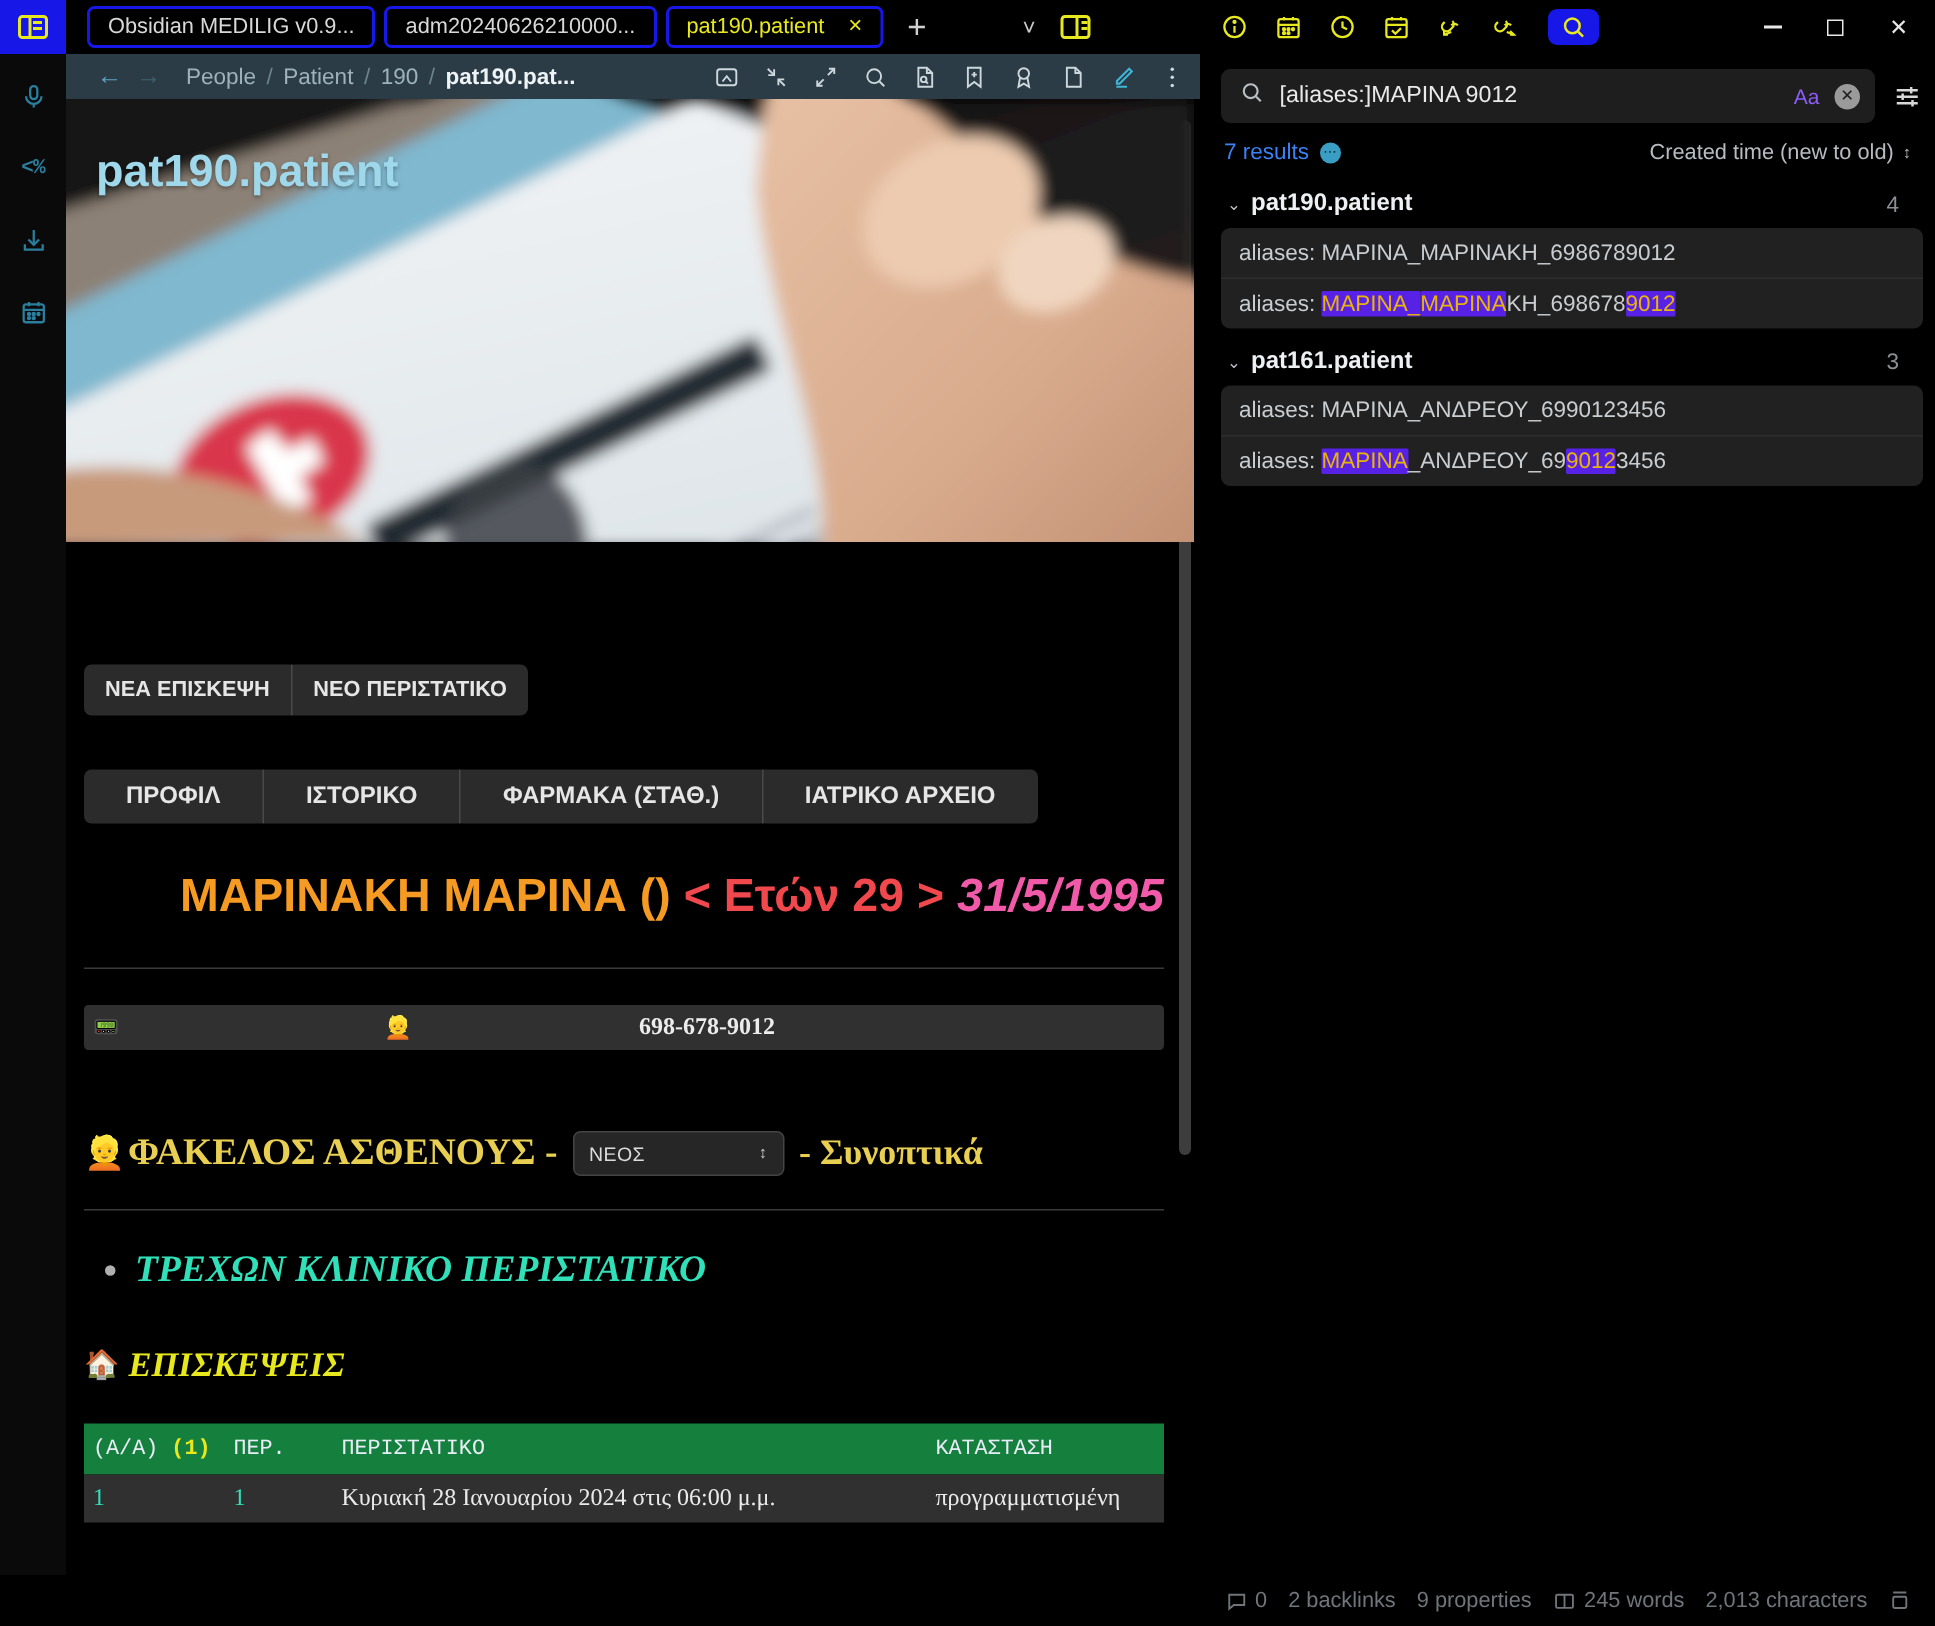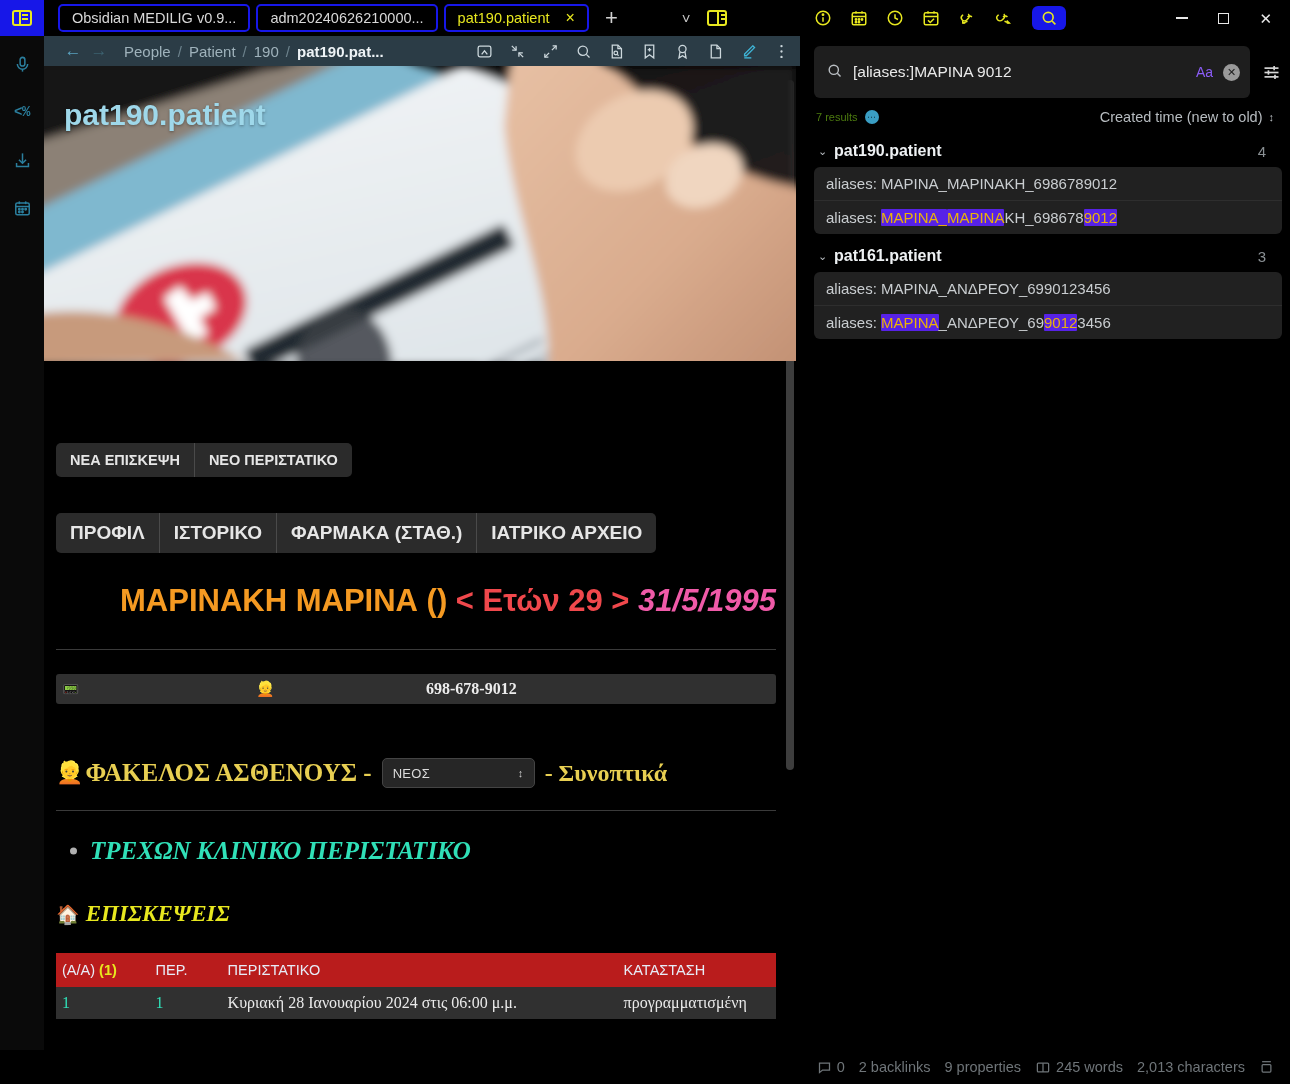--- a/index.html
+++ b/index.html
@@ -90,21 +90,21 @@
     position:absolute; left:20px; top:32px; color:#9fd8ea; font-size:30px; font-weight:700;
     text-shadow:0 1px 3px rgba(0,0,0,.35);
   }
 
   .doc { padding:0 24px 0 12px; }
   .btnrow { margin-top:82px; display:inline-flex; background:#2b2b2b; border-radius:5px; overflow:hidden; }
   .btnrow .b { padding:9px 14px; color:#e6e6e6; font-size:14.5px; font-weight:700; }
   .btnrow .b + .b { border-left:1px solid #4a4a4a; }
 
   .tabrow { margin-top:36px; display:inline-flex; background:#2b2b2b; border-radius:5px; overflow:hidden; }
-  .tabrow .b { padding:9px 14px; color:#e6e6e6; font-size:19px; font-weight:700;text-align:right; }
+  .tabrow .b { padding:9px 28px; color:#e6e6e6; font-size:16px; font-weight:700;text-align:right; }
   .tabrow .b + .b { border-left:1px solid #4a4a4a; }
 
   .ptitle { margin-top:30px; font-size:31px; font-weight:700; font-family:"Liberation Sans", sans-serif;text-align:right; }
   .ptitle .nm { color:#f59a22; }
   .ptitle .age { color:#f0484c; }
   .ptitle .dob { color:#f05aa8; font-style:italic; }
 
   .hr { border-top:1px solid #3a3a3a; margin:30px 0 0 0; }
 
   .phonerow {
@@ -116,66 +116,66 @@
   .ph-em2 { position:absolute; left:200px; font-size:15px; }
   .ph-num { position:absolute; left:370px; }
 
   .folder { margin-top:54px; display:flex; align-items:center; gap:0; }
   .folder .fe { font-size:22px; margin-right:2px; }
   .folder .ftxt {
     color:#e8cf52; font-family:"Liberation Serif", serif; font-size:25px; font-weight:700;
   }
   .fsel {
     margin:0 10px; background:#262626; border:1px solid #444; border-radius:5px;
-    height:30px; width:153px; display:flex; align-items:center; padding:0 10px;
+    height:30px; width:141px; display:flex; align-items:center; padding:0 10px;
     color:#dcdcdc; font-size:13px; letter-spacing:.3px; position:relative;
     font-family:"Liberation Sans", sans-serif;
   }
   .fsel .ud { position:absolute; right:10px; font-size:11px; color:#c8c8c8; line-height:1; }
   .fsuf { color:#e8cf52; font-family:"Liberation Serif", serif; font-size:24px; font-weight:700; }
 
   .hr2 { border-top:1px solid #3a3a3a; margin:22px 0 0 0; }
 
   .bullet { margin-top:26px; display:flex; align-items:center; gap:0; padding-left:34px; position:relative; }
   .bullet:before { content:""; position:absolute; left:14px; top:50%; width:7px; height:7px; background:#b0b0b0; border-radius:50%; transform:translateY(-50%); }
   .bullet .t { color:#30e0b8; font-family:"Liberation Serif", serif; font-size:25px; font-weight:700; font-style:italic; }
 
   .visits { margin-top:36px; display:flex; align-items:center; gap:6px; }
   .visits .em { font-size:19px; }
   .visits .t { color:#e8e81f; font-family:"Liberation Serif", serif; font-size:23px; font-weight:700; font-style:italic; }
 
   .vtable { margin-top:26px; width:100%; border-collapse:collapse; }
   .vtable thead th {
-    background:#b91c1c; color:#e7ecf7; font-size:14.5px; font-weight:400;
-    text-align:left; padding:9px 6px; font-family:Liberation Sans, sans-serif;
+    background:#15803d; color:#e7ecf7; font-size:14.5px; font-weight:400;
+    text-align:left; padding:9px 6px; font-family:Liberation Mono, monospace;
   }
   .vtable thead th .cnt { color:#e8e81f; font-weight:700; }
   .vtable tbody td {
     background:#303030; color:#eaeaea; padding:7px 6px;
     font-family:"Liberation Serif", serif; font-size:16px;
   }
   .vtable tbody td.num { color:#30e0b8; }
 
   
   .rpanel { width:490px; flex:none; background:#000; display:flex; flex-direction:column; padding-top:10px; }
   .sbox-wrap { display:flex; align-items:center; gap:10px; padding:0 8px 0 14px; }
   .sbox {
-    flex:1; height:52px; background:#1e1e1e; border-radius:6px;
+    flex:1; height:36px; background:#1e1e1e; border-radius:6px;
     display:flex; align-items:center; gap:10px; padding:0 10px 0 12px;
   }
   .sbox .q { flex:1; color:#e9e9e9; font-size:15.5px; }
   .sbox .aa { color:#8b5cf6; font-size:14px; font-weight:400; }
   .clearbtn {
     width:17px; height:17px; border-radius:50%; background:#9a9a9a; color:#1e1e1e;
     display:flex; align-items:center; justify-content:center; font-size:11px; line-height:1;
   }
   .sliders { width:22px; height:22px; color:#d8d8d8; display:flex; align-items:center; justify-content:center; }
 
   .resbar { display:flex; align-items:center; padding:11px 16px 0 16px; }
-  .resbar .cnt { color:#4d7c0f; font-size:11px; }
+  .resbar .cnt { color:#3b82f6; font-size:15px; }
   .resbar .badge {
     margin-left:7px; width:14px; height:14px; border-radius:50%; background:#3a9ec4;
     display:inline-flex; align-items:center; justify-content:center; color:#0a2634; font-size:9px; line-height:1;
   }
   .resbar .sort { margin-left:auto; color:#b7bcc0; font-size:14.5px; }
   .resbar .sortchev { margin-left:6px; color:#b7bcc0; font-size:11px; }
 
   .results { padding:14px 8px 0 14px; }
   .rgroup { margin-bottom:3px; }
   .rhead { display:flex; align-items:center; padding:3px 8px 3px 4px; }

